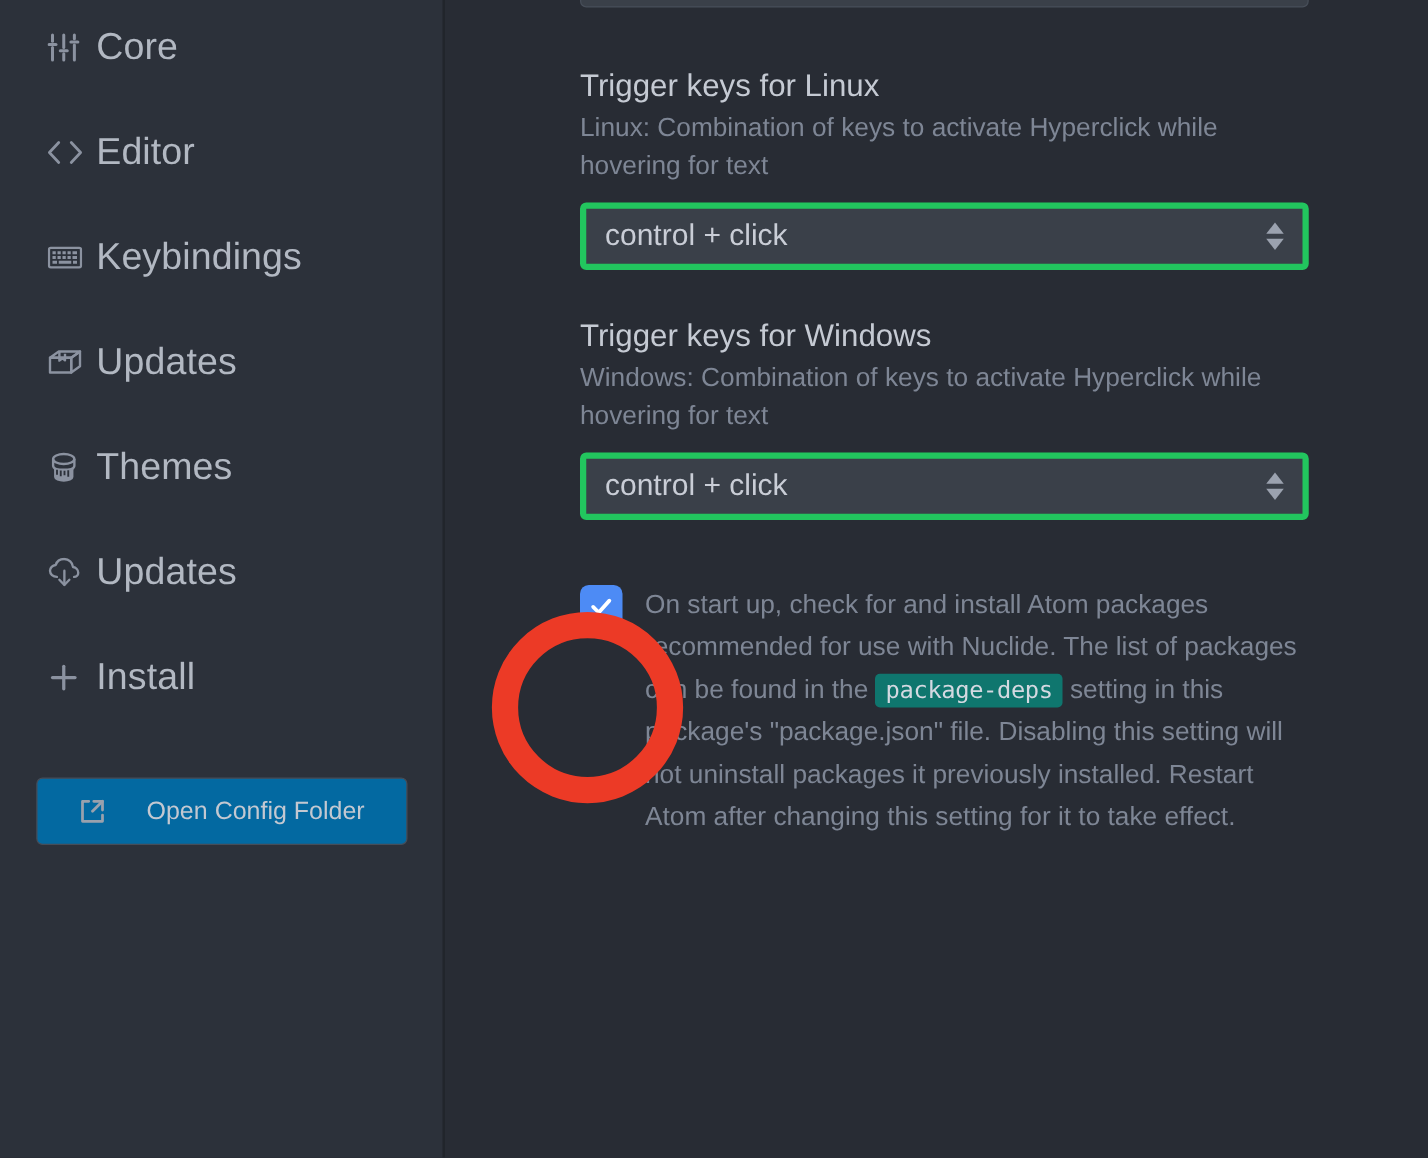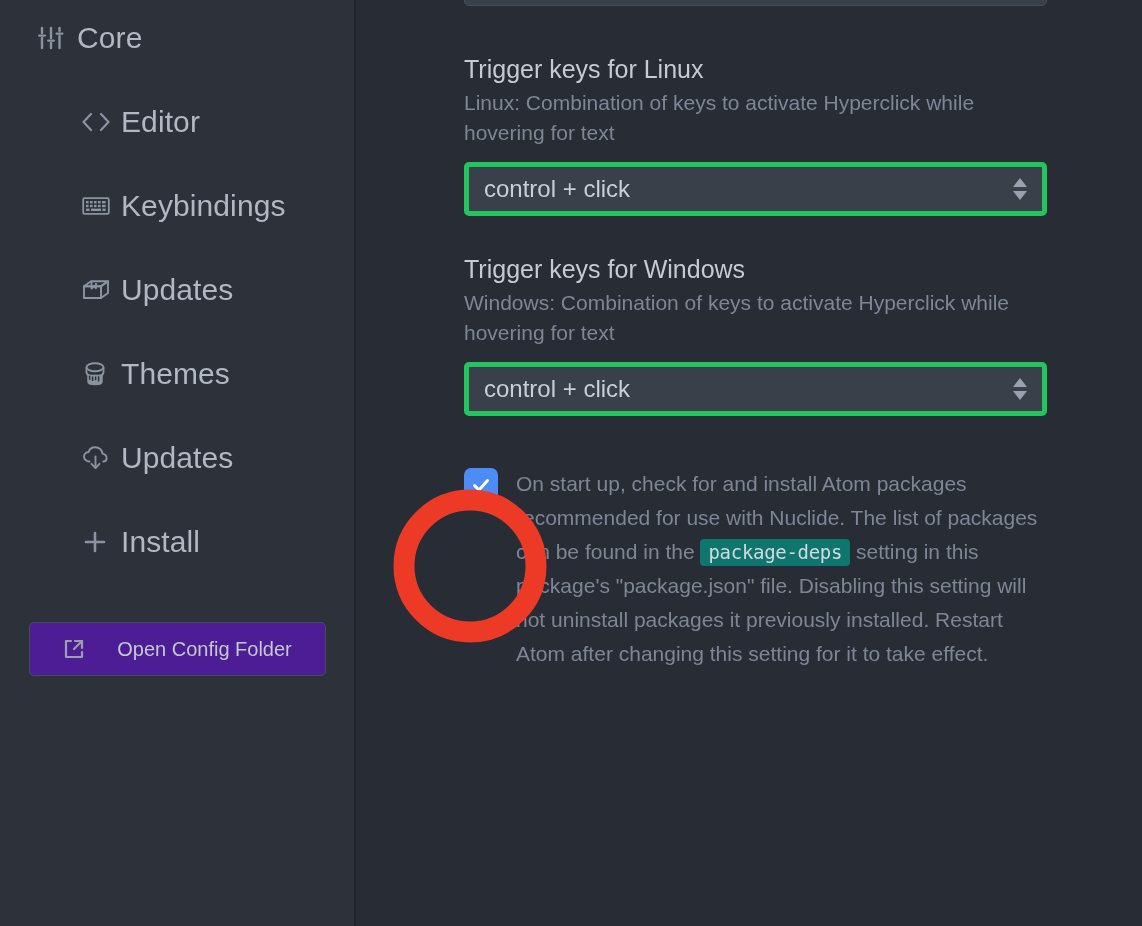--- a/index.html
+++ b/index.html
@@ -65,29 +65,29 @@
   .nav-label {
     margin-left: 9px;
     font-size: 30px;
     color: #b2b8c2;
     letter-spacing: 0.1px;
     line-height: 1;
     white-space: nowrap;
   }
 
   
-  .nav-item + .nav-item { margin-top: 41px; margin-left: 44px; }
+  .nav-item + .nav-item { margin-top: 41px; }
 
   .config-btn {
     position: absolute;
     left: 29px;
     top: 622px;
     width: 297px;
     height: 54px;
-    background: #4c1d95;
+    background: #0369a1;
     border: 1px solid #464d58;
     border-radius: 5px;
     display: flex;
     align-items: center;
     justify-content: center;
     cursor: pointer;
     box-sizing: border-box;
     gap: 20px;
   }
   .config-btn-icon {

